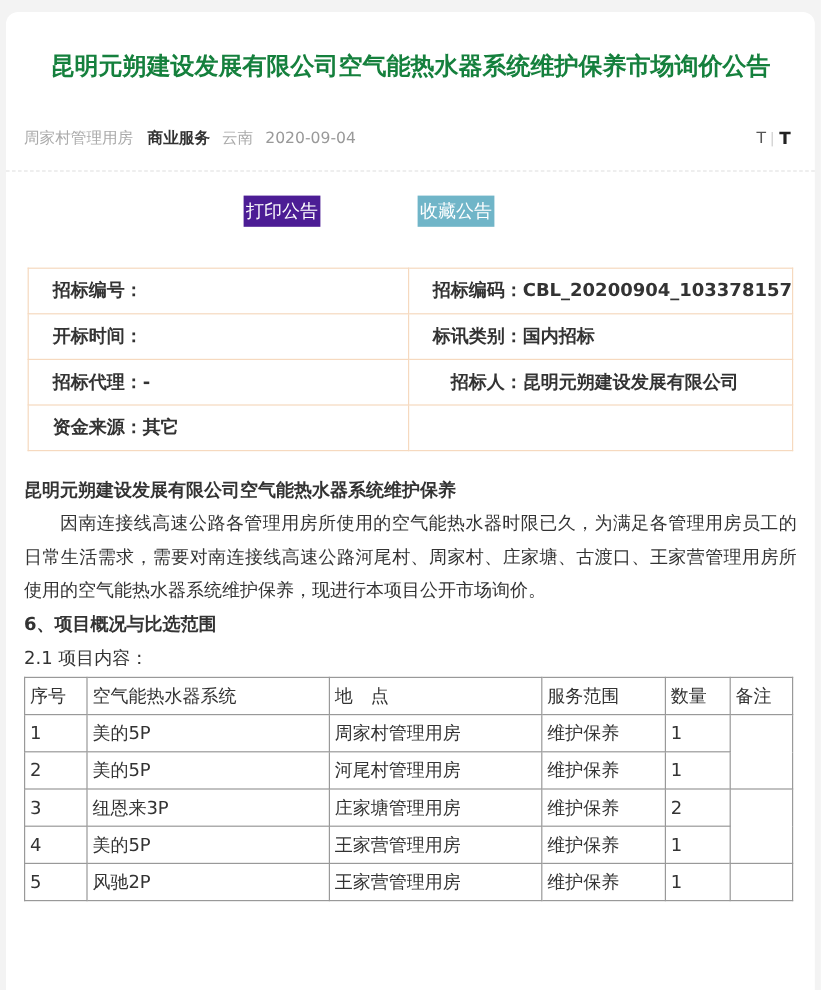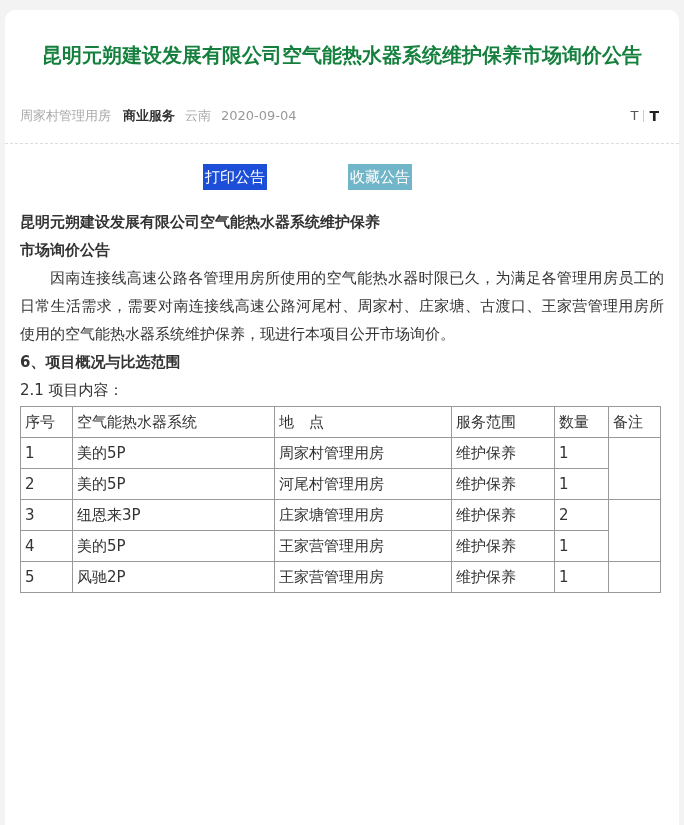--- a/index.html
+++ b/index.html
@@ -59,28 +59,47 @@
     <span class="font-controls">
       <span class="font-small">T</span>
       <span class="font-divider"></span>
       <span class="font-large">T</span>
     </span>
   </div>
 
   <div class="separator"></div>
 
   <div class="actions">
-    <button class="btn" style="background:#1d4ed8;">打印公告</button>
+    <button class="btn" style="background:#4c1d95;">打印公告</button>
     <button class="btn" style="background:#70b5c8;margin-left:37px;">收藏公告</button>
   </div>
 
+  <table class="info-table">
+    <tbody>
+      <tr>
+        <td>招标编号：</td>
+        <td>招标编码：CBL_20200904_103378157</td>
+      </tr>
+      <tr>
+        <td>开标时间：</td>
+        <td>标讯类别：国内招标</td>
+      </tr>
+      <tr>
+        <td>招标代理：-</td>
+        <td>　招标人：昆明元朔建设发展有限公司</td>
+      </tr>
+      <tr>
+        <td>资金来源：其它</td>
+        <td></td>
+      </tr>
+    </tbody>
+  </table>
 
   <div class="article">
     <div class="bold">昆明元朔建设发展有限公司空气能热水器系统维护保养</div>
-    <div class="bold">市场询价公告</div>
     <div class="para">因南连接线高速公路各管理用房所使用的空气能热水器时限已久，为满足各管理用房员工的日常生活需求，需要对南连接线高速公路河尾村、周家村、庄家塘、古渡口、王家营管理用房所使用的空气能热水器系统维护保养，现进行本项目公开市场询价。</div>
     <div class="bold">6、项目概况与比选范围</div>
     <div>2.1 项目内容：</div>
 
     <table class="content-table">
       <colgroup>
         <col style="width:52px">
           <col style="width:202px">
           <col style="width:177px">
         <col style="width:103px">

